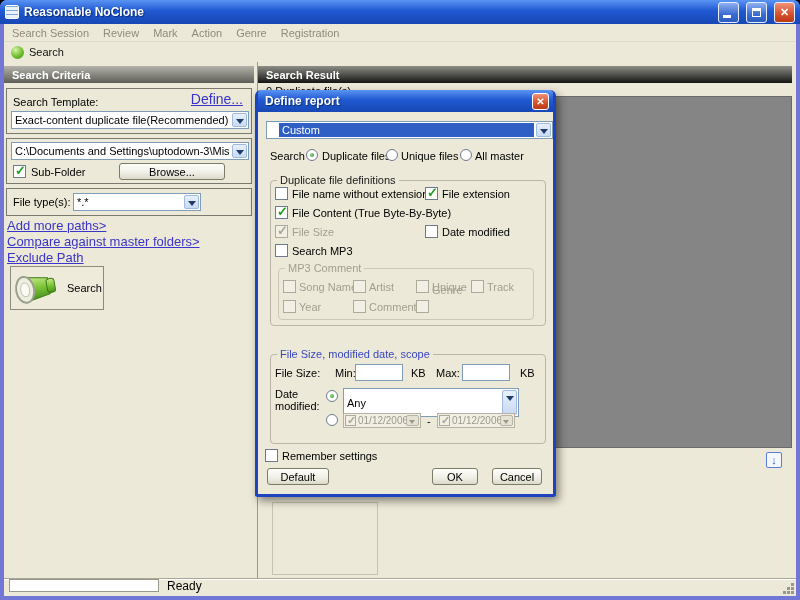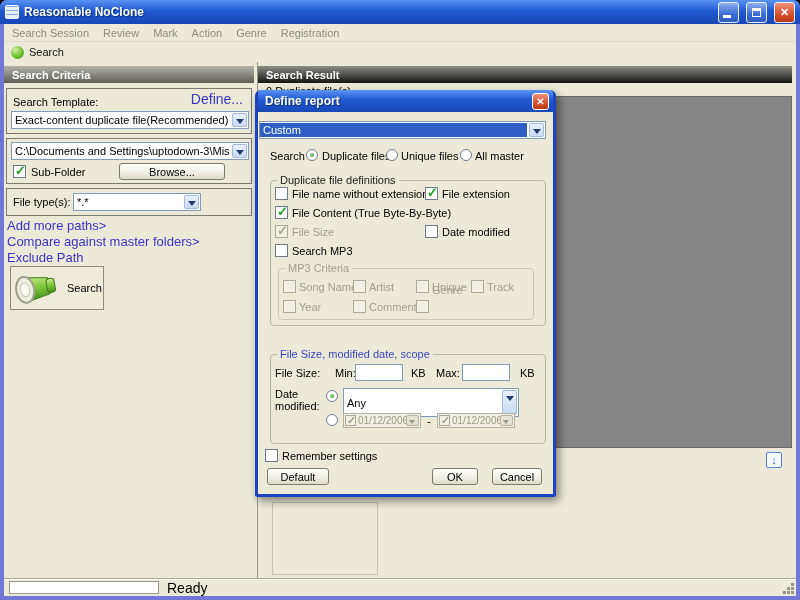--- a/index.html
+++ b/index.html
@@ -19,21 +19,21 @@
   .menubar{height:18px;display:flex;align-items:center;gap:14px;padding:0 8px;font-size:11px;color:#8E8C7C;border-bottom:1px solid #DDDACA;flex:0 0 auto}
   .toolbar{height:20px;display:flex;align-items:center;gap:5px;padding:0 7px;font-size:11px;color:#111;flex:0 0 auto}
   .search-orb{width:13px;height:13px;border-radius:50%;background:radial-gradient(circle at 35% 30%,#D7F2A4,#6CBF2E 55%,#3E8C1A)}
   .main{flex:1;display:flex;overflow:hidden}
   
   .left{width:254px;position:relative;border-right:1px solid #9B998C;flex:0 0 auto}
   .hdr{position:absolute;color:#fff;font-weight:bold;font-size:11px;display:flex;align-items:center;padding-left:8px;height:17px}
   .hdr.light{left:0;top:4px;width:250px;background:linear-gradient(#B3B3AB,#5E5E57)}
   .groupbox{position:absolute;border:1px solid #7A7A6E;background:#ECE9D8}
   .sm{font-size:11px;color:#000;position:absolute;white-space:nowrap}
-  .lnk{position:absolute;color:#3A35C8;font-size:13px;white-space:nowrap;cursor:pointer}
+  .lnk{position:absolute;color:#3A35C8;text-decoration:underline;font-size:13px;white-space:nowrap;cursor:pointer}
   .combo{position:absolute;background:#fff;border:1px solid #7F9DB9;display:flex;align-items:center;font-size:11px;padding:0 18px 0 3px;white-space:nowrap;overflow:hidden}
   .combo .arrow{position:absolute;right:1px;top:1px;bottom:1px;width:15px;background:linear-gradient(#E8F0FB,#C9DAF2);border:1px solid #9EBADF;border-radius:2px}
   .combo .arrow::after{content:"";position:absolute;left:3px;top:5px;border:4px solid transparent;border-top:5px solid #1F3C6E}
   .cb{position:absolute;width:13px;height:13px;background:#fff;border:1px solid #6E7B8D}
   .cb.checked::after{content:"✓";position:absolute;left:1px;top:-3px;color:#23A123;font-weight:bold;font-size:13px}
   .cb.disabled{background:#F2F0E4;border-color:#ADAA9C}
   .cb.disabled::after{color:#A8A698}
   .cb.small{width:11px;height:11px}
   .cb.small::after{font-size:11px;top:-2px}
   .rb{position:absolute;width:12px;height:12px;border:1px solid #6E7B8D;border-radius:50%;background:#fff}
@@ -41,21 +41,21 @@
   .btn{position:absolute;background:linear-gradient(#FEFEFB,#EFEEE5 60%,#DCD9C8);border:1px solid #7C7C6A;border-radius:3px;font-size:11px;display:flex;align-items:center;justify-content:center;cursor:pointer}
   .bigsearch{position:absolute;left:6px;top:204px;width:94px;height:44px;border:1px solid #8D8B7E;display:flex;align-items:center;background:#EEEBDA;cursor:pointer}
   .bigsearch .label{font-size:11px;margin-left:6px}
   
   .right{flex:1;position:relative}
   .hdr.dark{left:0;top:4px;right:4px;background:linear-gradient(#8E8E88,#141412)}
   .resultbox{position:absolute;left:4px;top:34px;width:530px;height:352px;background:#858585;border:1px solid #6A6A6A}
   .export-ic{position:absolute;right:14px;top:390px;width:16px;height:16px;background:#F4F7FD;border:1px solid #5A7EDC;border-radius:2px;color:#2B5FC7;font-size:11px;font-weight:bold;display:flex;align-items:center;justify-content:center}
   .faintbox{position:absolute;left:14px;top:440px;width:106px;height:73px;border:1px solid #C6C3B0}
   
-  .statusbar{height:18px;border-top:1px solid #A9A698;box-shadow:inset 0 1px 0 #fff;display:flex;align-items:center;font-size:14px;flex:0 0 auto;position:relative}
+  .statusbar{height:18px;border-top:1px solid #A9A698;box-shadow:inset 0 1px 0 #fff;display:flex;font-size:12px;flex:0 0 auto;position:relative}
   .progress{width:150px;height:13px;background:#fff;border:1px solid #9A988A;margin-left:5px}
   .ready{margin-left:8px}
   .grip{position:absolute;right:2px;bottom:2px;width:3px;height:3px;background:#98968A;box-shadow:-4px 0 #98968A,-8px 0 #98968A,0 -4px #98968A,-4px -4px #98968A,0 -8px #98968A}
   
   .dlg{position:absolute;left:255px;top:90px;width:301px;height:407px;background:#ECE9D8;border:3px solid #1E43BE;border-top:none;border-radius:6px 6px 3px 3px;box-shadow:3px 4px 8px rgba(0,0,0,.45);z-index:10}
   .dlg-title{height:22px;margin:-0px -0px 0;border-radius:4px 4px 0 0;background:linear-gradient(#5A94F2,#2059D2 45%,#1747B4);display:flex;align-items:center;padding:0 4px 0 7px;color:#fff;font-weight:bold;font-size:12px}
   .dlg-title .title{flex:1;text-shadow:1px 1px 1px #0A2C77}
   .dlg-close{width:17px;height:17px;border:1px solid #fff;border-radius:3px;background:linear-gradient(#F0927A,#D4502B 60%,#B93A16);color:#fff;font-size:10px;font-weight:bold;display:flex;align-items:center;justify-content:center;cursor:pointer}
   .dlg-body{position:absolute;left:0;right:0;top:22px;bottom:0}
   .sel-strip{background:#2F5FC4;color:#fff;padding:1px 3px;flex:1}
@@ -178,21 +178,21 @@
 
   <div class="dlg">
     <div class="dlg-title">
       <span class="title">Define report</span>
       <span class="dlg-close">
           <span>✕</span>
         </span>
     </div>
     <div class="dlg-body">
 
-      <div class="combo" style="left:1px;top:9px;width:287px;height:18px;padding-left:0">
+      <div class="combo" style="left:8px;top:9px;width:287px;height:18px;padding-left:12px">
         <span class="sel-strip">Custom</span>
         <span class="arrow"></span>
       </div>
 
       <span class="sm" style="left:12px;top:38px">Search</span>
       <span class="rb sel" style="left:48px;top:37px"></span>
       <span class="sm" style="left:64px;top:38px">Duplicate files</span>
       <span class="rb" style="left:128px;top:37px"></span>
       <span class="sm" style="left:143px;top:38px">Unique files</span>
       <span class="rb" style="left:202px;top:37px"></span>
@@ -208,21 +208,21 @@
       <span class="cb checked" style="left:17px;top:94px"></span>
       <span class="sm" style="left:34px;top:95px">File Content (True Byte-By-Byte)</span>
       <span class="cb checked disabled" style="left:17px;top:113px"></span>
       <span class="sm gray" style="left:34px;top:114px">File Size</span>
       <span class="cb" style="left:167px;top:113px"></span>
       <span class="sm" style="left:184px;top:114px">Date modified</span>
       <span class="cb" style="left:17px;top:132px"></span>
       <span class="sm" style="left:34px;top:133px">Search MP3</span>
 
       <fieldset class="mp3f" style="left:20px;top:150px;width:256px;height:58px">
-        <legend>MP3 Criteria</legend>
+        <legend>MP3 Comment</legend>
       </fieldset>
       <span class="cb disabled" style="left:25px;top:168px"></span>
       <span class="sm gray" style="left:41px;top:169px">Song Name</span>
       <span class="cb disabled" style="left:95px;top:168px"></span>
       <span class="sm gray" style="left:111px;top:169px">Artist</span>
       <span class="cb disabled" style="left:158px;top:168px"></span>
       <span class="sm gray" style="left:174px;top:169px">Unique</span>
       <span class="cb disabled" style="left:213px;top:168px"></span>
       <span class="sm gray" style="left:229px;top:169px">Track</span>
       <span class="cb disabled" style="left:25px;top:188px"></span>

